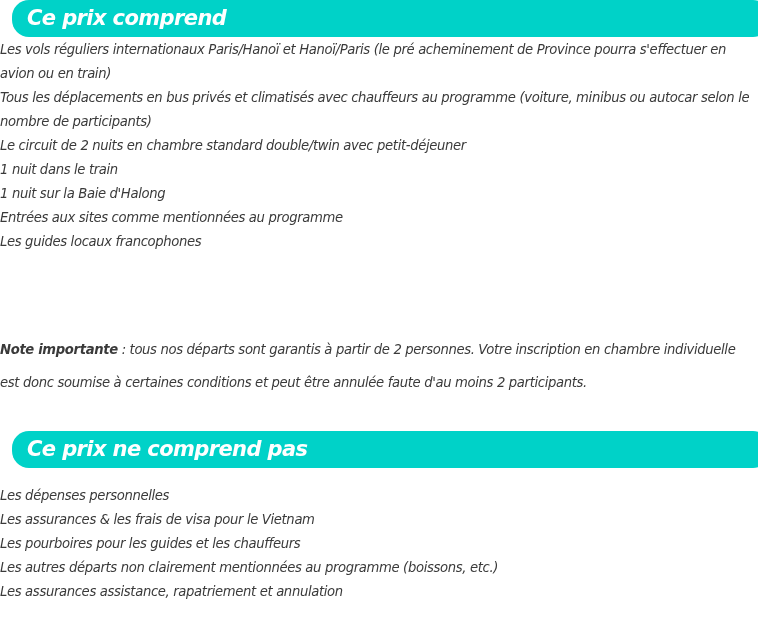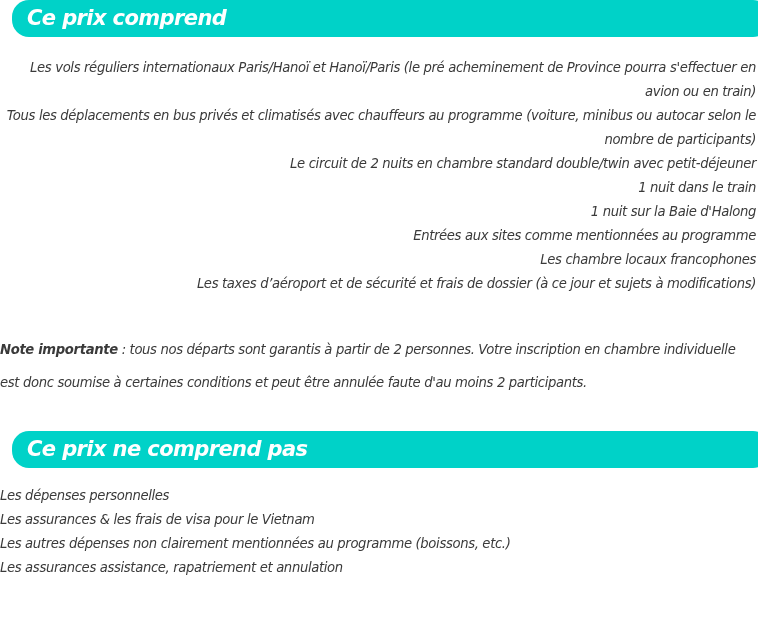--- a/index.html
+++ b/index.html
@@ -43,21 +43,21 @@
       width: 756px;
       margin: 0;
       padding: 0;
       list-style: none;
       font-style: italic;
       font-size: 13.2px;
       letter-spacing: -0.35px;
       line-height: 24px;
     }
     .list li { margin: 0; padding: 0; }
-    #list1 { top: 56px; text-align: right; }
+    #list1 { top: 38px; }
     #list2 { top: 484px; }
     .note {
       position: absolute;
       left: 0;
       top: 333px;
       width: 756px;
       margin: 0;
       font-style: italic;
       font-size: 13.2px;
       letter-spacing: -0.35px;
@@ -74,28 +74,28 @@
   <span class="title">Ce prix comprend</span>
 </div>
 
 <ul id="list1" class="list">
   <li>Les vols réguliers internationaux Paris/Hanoï et Hanoï/Paris (le pré acheminement de Province pourra s'effectuer en avion ou en train)</li>
   <li>Tous les déplacements en bus privés et climatisés avec chauffeurs au programme (voiture, minibus ou autocar selon le nombre de participants)</li>
   <li>Le circuit de 2 nuits en chambre standard double/twin avec petit-déjeuner</li>
   <li>1 nuit dans le train</li>
   <li>1 nuit sur la Baie d'Halong</li>
   <li>Entrées aux sites comme mentionnées au programme</li>
-  <li>Les chambre locaux francophones</li>
-  <li>Les taxes d’aéroport et de sécurité et frais de dossier (à ce jour et sujets à modifications)</li>
+  <li>Les guides locaux francophones</li>
 </ul>
 
 <p class="note"><span class="label">Note importante</span><span> : tous nos départs sont garantis à partir de 2 personnes. Votre inscription en chambre individuelle est donc soumise à certaines conditions et peut être annulée faute d'au moins 2 participants.</span></p>
 
 <div id="hdr2" class="section-header">
   <span class="title">Ce prix ne comprend pas</span>
 </div>
 
 <ul id="list2" class="list">
   <li>Les dépenses personnelles</li>
   <li>Les assurances &amp; les frais de visa pour le Vietnam</li>
-  <li>Les autres dépenses non clairement mentionnées au programme (boissons, etc.)</li>
+  <li>Les pourboires pour les guides et les chauffeurs</li>
+  <li>Les autres départs non clairement mentionnées au programme (boissons, etc.)</li>
   <li>Les assurances assistance, rapatriement et annulation</li>
 </ul>
 
 </body></html>

